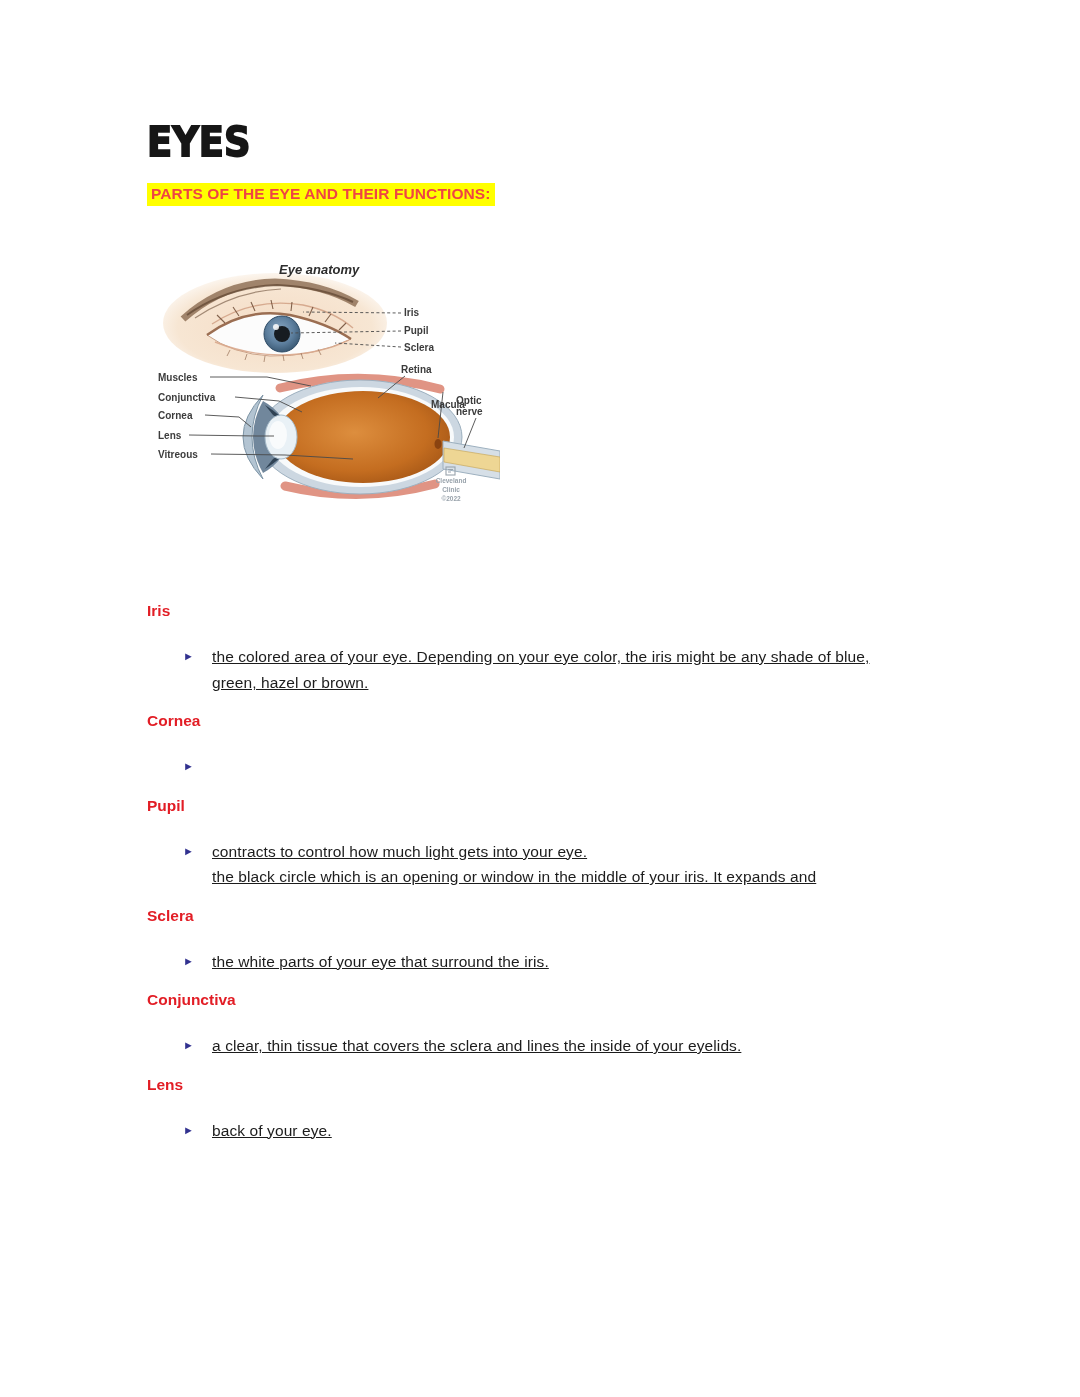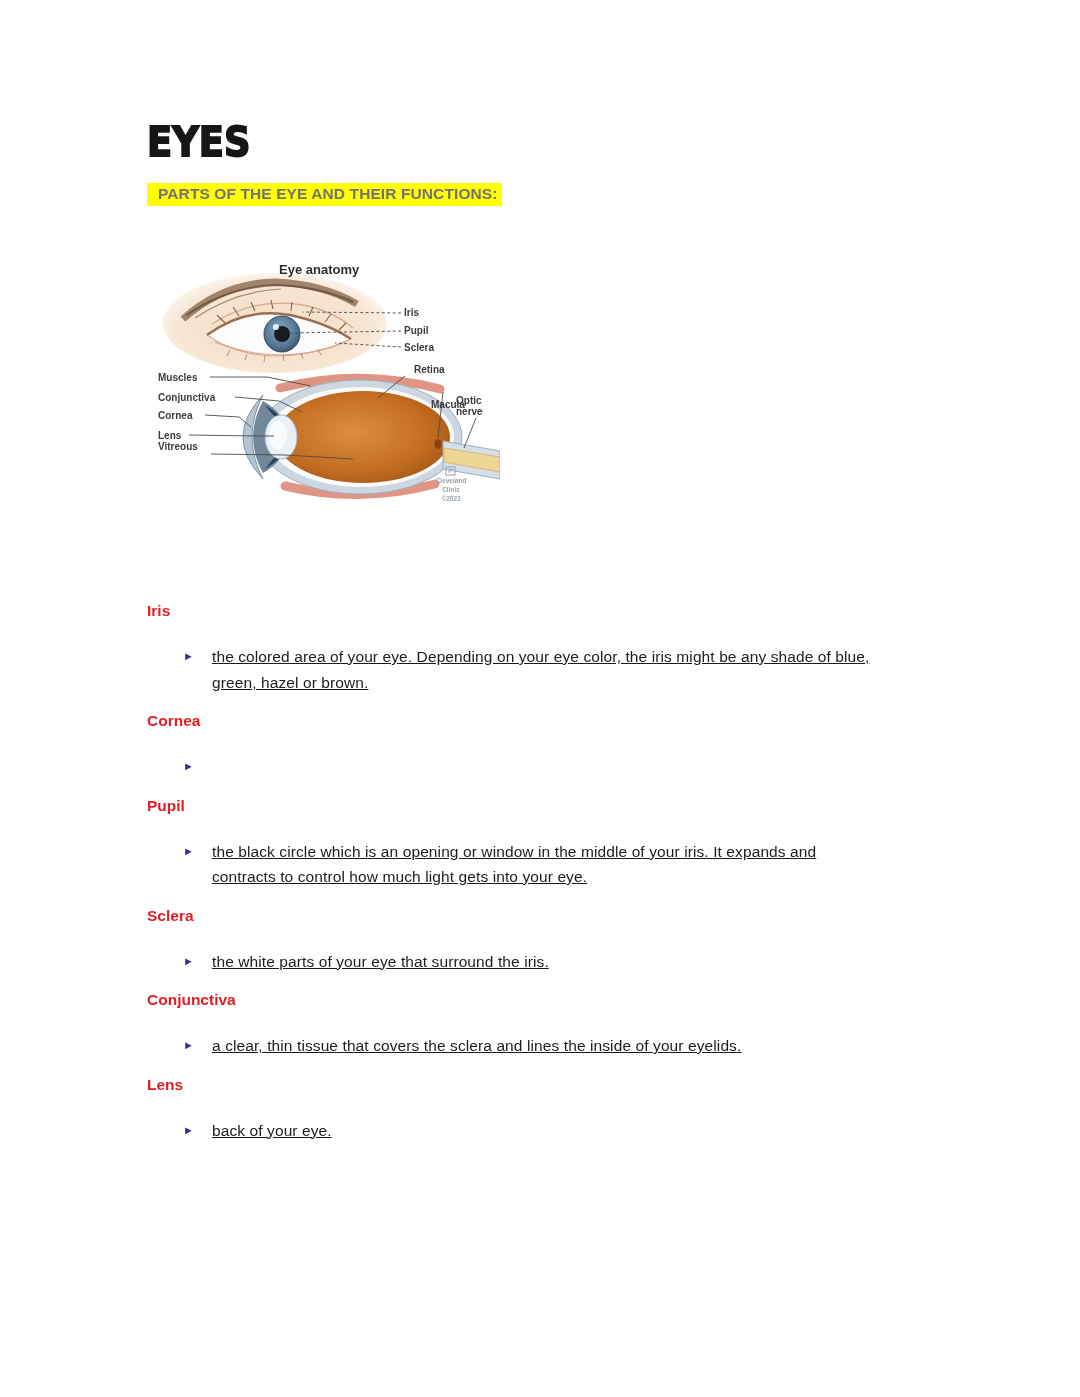--- a/index.html
+++ b/index.html
@@ -28,22 +28,22 @@
     transform: scaleX(0.92);
     transform-origin: left center;
   }
 
   .highlight-heading-wrap { margin-top: 21px; }
   .highlight-heading {
     display: inline-block;
     background: var(--highlight_yellow, #ffff00);
     font-size: 15.5px;
     font-weight: bold;
-    color: #737373;
-    padding: 2px 4px 3px 11px;
+    color: #ef4444;
+    padding: 2px 4px 3px 4px;
     letter-spacing: 0.1px;
   }
 
   
   .figure {
     position: relative;
     margin-top: 49px;
     margin-left: 8px;
     width: 345px;
     height: 250px;
@@ -57,20 +57,21 @@
     white-space: nowrap;
     line-height: 1.1;
   }
   .fig-title {
     position: absolute;
     left: 124px; top: 7px;
     font-size: 13px;
     font-weight: bold;
     color: #2e2e2e;
     white-space: nowrap;
+    font-style: italic;
   }
   .fig-label.optic { width: 48px; white-space: normal; }
   .fig-credit {
     position: absolute;
     left: 262px; top: 222px;
     width: 68px;
     text-align: center;
     font-size: 6.5px;
     line-height: 1.35;
     color: #98a2ab;
@@ -212,29 +213,29 @@
           <path d="M 293,214.5 L 298,214.5 M 293,217 L 296,217"></path>
         </g>
       </svg>
 
       <div class="fig-title">Eye anatomy</div>
 
       <div class="fig-label" style="left:249px; top:52px;">Iris</div>
       <div class="fig-label" style="left:249px; top:70px;">Pupil</div>
       <div class="fig-label" style="left:249px; top:87px;">Sclera</div>
 
-      <div class="fig-label" style="left:259px; top:109px;">Retina</div>
+      <div class="fig-label" style="left:246px; top:109px;">Retina</div>
       <div class="fig-label" style="left:276px; top:144px;">Macula</div>
       <div class="fig-label optic" style="left:301px; top:140px;">Optic nerve</div>
 
       <div class="fig-label" style="left:3px; top:117px;">Muscles</div>
       <div class="fig-label" style="left:3px; top:137px;">Conjunctiva</div>
       <div class="fig-label" style="left:3px; top:155px;">Cornea</div>
       <div class="fig-label" style="left:3px; top:175px;">Lens</div>
-      <div class="fig-label" style="left:3px; top:186px;">Vitreous</div>
+      <div class="fig-label" style="left:3px; top:194px;">Vitreous</div>
 
       <div class="fig-credit">
         <span>Cleveland</span>
         <span>Clinic</span>
         <span>©2022</span>
       </div>
     </div>
 
     <div class="sections">
 
@@ -254,22 +255,22 @@
         <div class="def">
           <span class="bullet">►</span>
         </div>
       </div>
 
       <div class="section">
         <div class="term">Pupil</div>
         <div class="def">
           <span class="bullet">►</span>
           <div class="def-text">
+            <div>contracts to control how much light gets into your eye.</div>
             <div>the black circle which is an opening or window in the middle of your iris. It expands and</div>
-            <div>contracts to control how much light gets into your eye.</div>
           </div>
         </div>
       </div>
 
       <div class="section">
         <div class="term">Sclera</div>
         <div class="def">
           <span class="bullet">►</span>
           <div class="def-text">
             <div>the white parts of your eye that surround the iris.</div>

